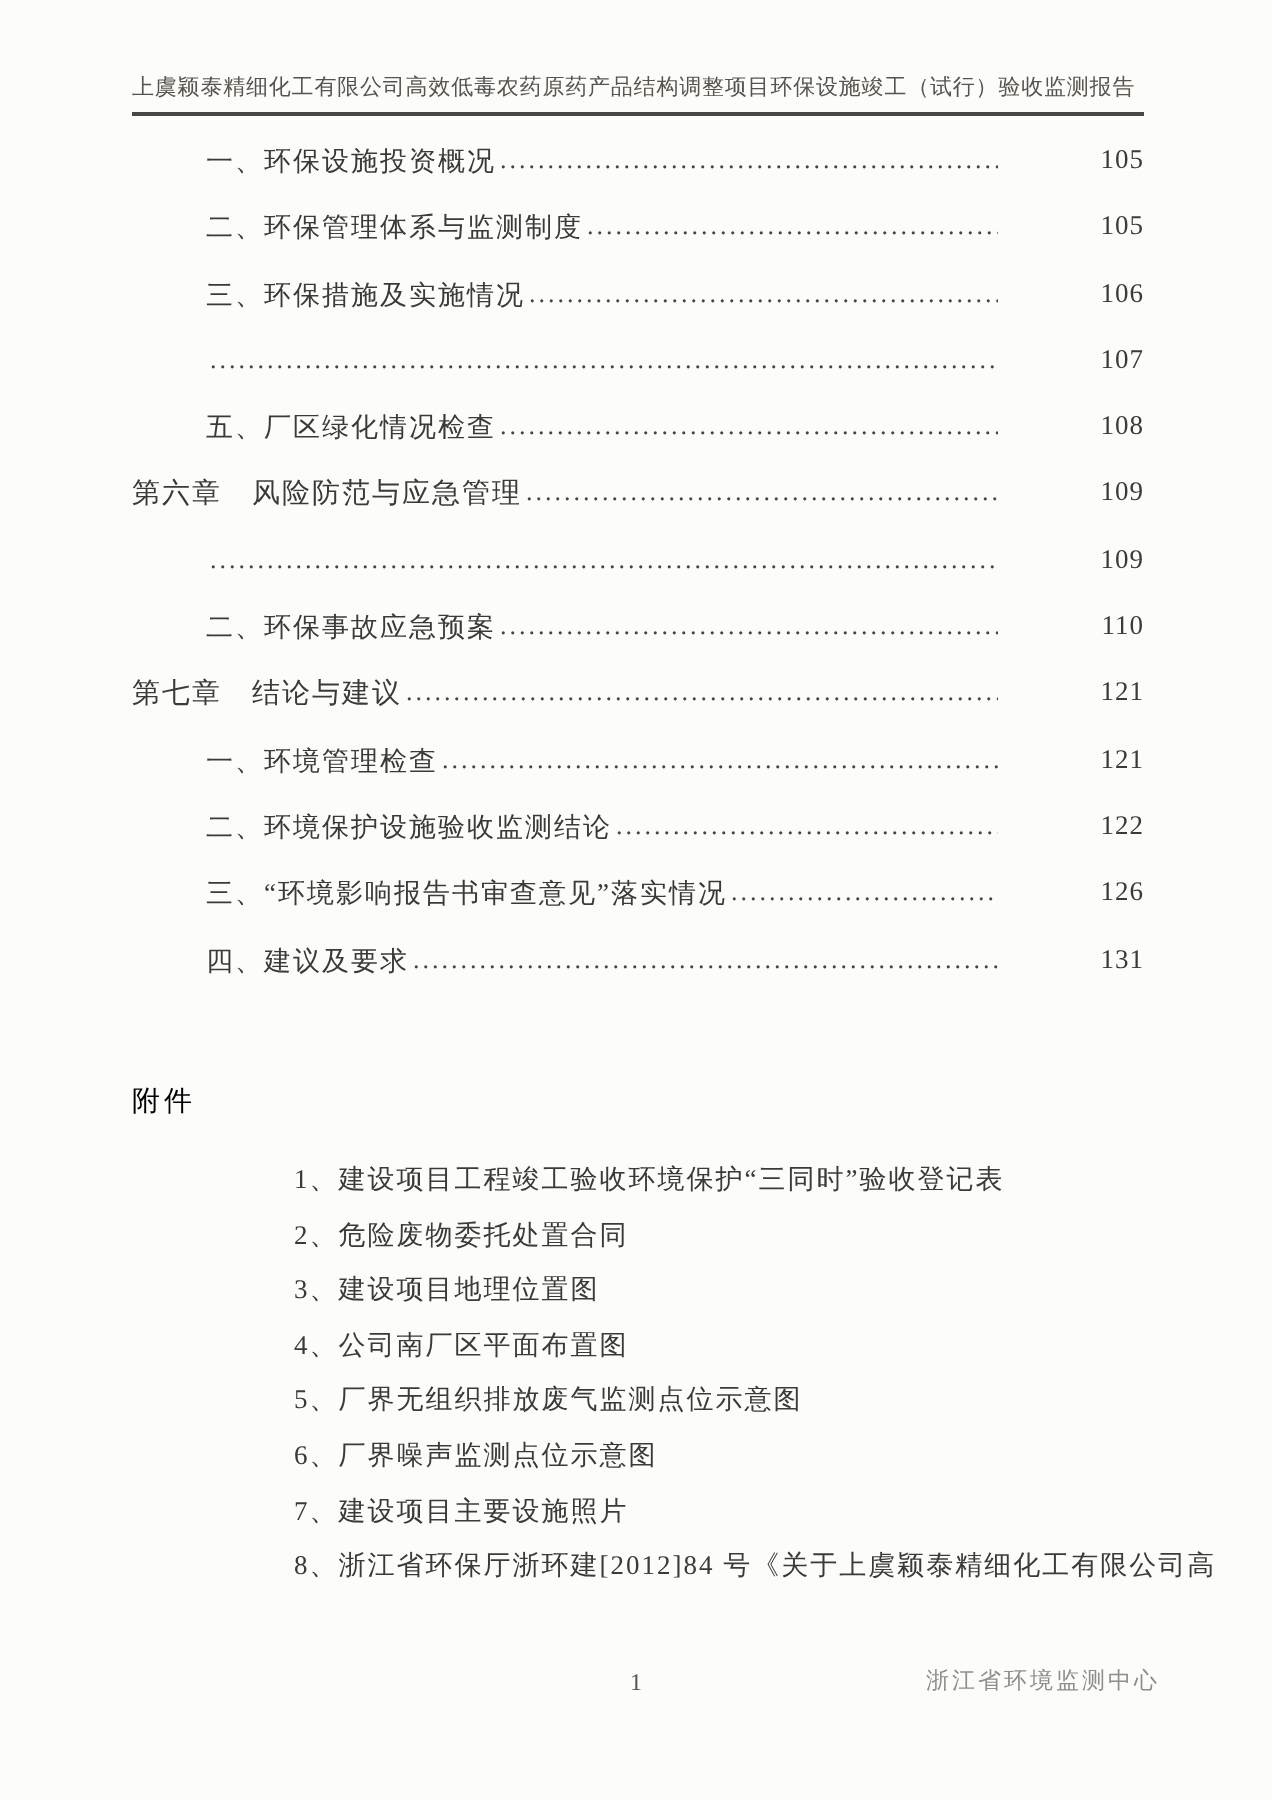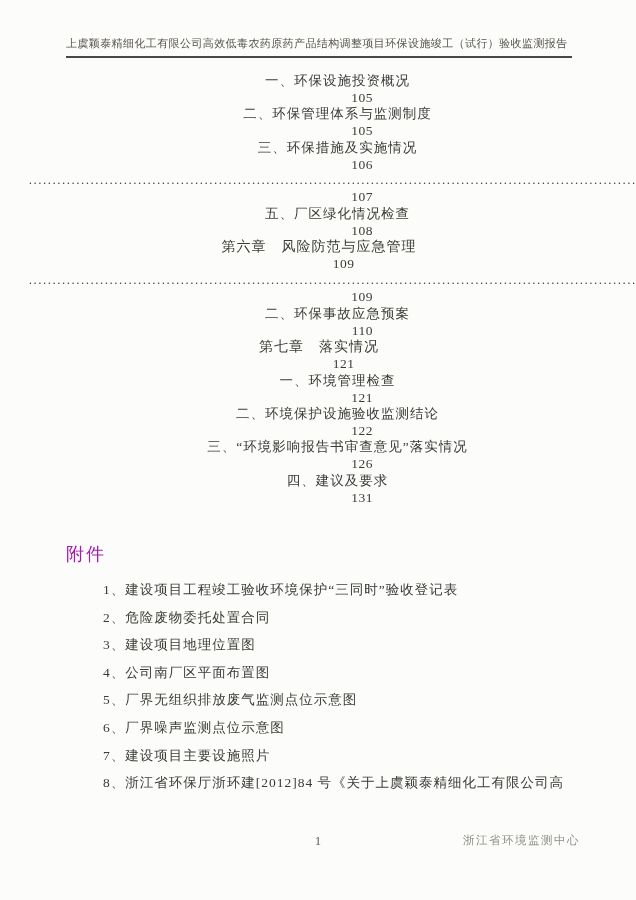--- a/index.html
+++ b/index.html
@@ -28,26 +28,25 @@
     border-bottom: 2px solid #4a4842;
     padding-bottom: 5px;
   }
   
   .toc {
     position: absolute;
     left: 66px; right: 64px; top: 72px;
   }
   .toc-row {
     display: flex;
-    align-items: center;
+    align-items: flex-start;
     height: 33.3px;
     font-size: 13.5px;
     letter-spacing: 1px;
     color: #3b3a35;
-    flex-direction: column;
   }
   .toc-row.chapter { font-size: 14px; }
   .toc-row.sub { padding-left: 37px; }
   .toc-title { white-space: nowrap; }
   .leader {
     flex: 1;
     overflow: hidden;
     white-space: nowrap;
     margin: 0 2px;
     font-size: 13px;
@@ -64,32 +63,33 @@
     font-size: 13.5px;
     color: #3b3a35;
     margin-left: 45px;
   }
   
   .attachments {
     position: absolute;
     left: 66px; right: 64px; top: 542px;
   }
   .att-heading {
-    font-size: 18px;
+    font-size: 14px;
     letter-spacing: 2px;
     height: 34px;
-    color: #a21caf;
+    color: #000000;
   }
   .att-item {
     padding-left: 37px;
     line-height: 27.6px;
     font-size: 13.5px;
     letter-spacing: 1px;
     white-space: nowrap;
     color: #3b3a35;
+    margin-left: 44px;
   }
   .att-item.continuation { padding-left: 0; }
   
   .footer-pagenum {
     position: absolute;
     left: 0; top: 834px;
     width: 100%;
     text-align: center;
     font-size: 12px;
     color: #57544d;
@@ -142,21 +142,21 @@
     <div class="toc-row sub">
       <span class="leader"></span>
       <span class="pagenum">109</span>
     </div>
     <div class="toc-row sub">
       <span class="toc-title">二、环保事故应急预案</span>
       <span class="leader"></span>
       <span class="pagenum">110</span>
     </div>
     <div class="toc-row chapter">
-      <span class="toc-title">第七章　落实情况</span>
+      <span class="toc-title">第七章　结论与建议</span>
       <span class="leader"></span>
       <span class="pagenum">121</span>
     </div>
     <div class="toc-row sub">
       <span class="toc-title">一、环境管理检查</span>
       <span class="leader"></span>
       <span class="pagenum">121</span>
     </div>
     <div class="toc-row sub">
       <span class="toc-title">二、环境保护设施验收监测结论</span>

